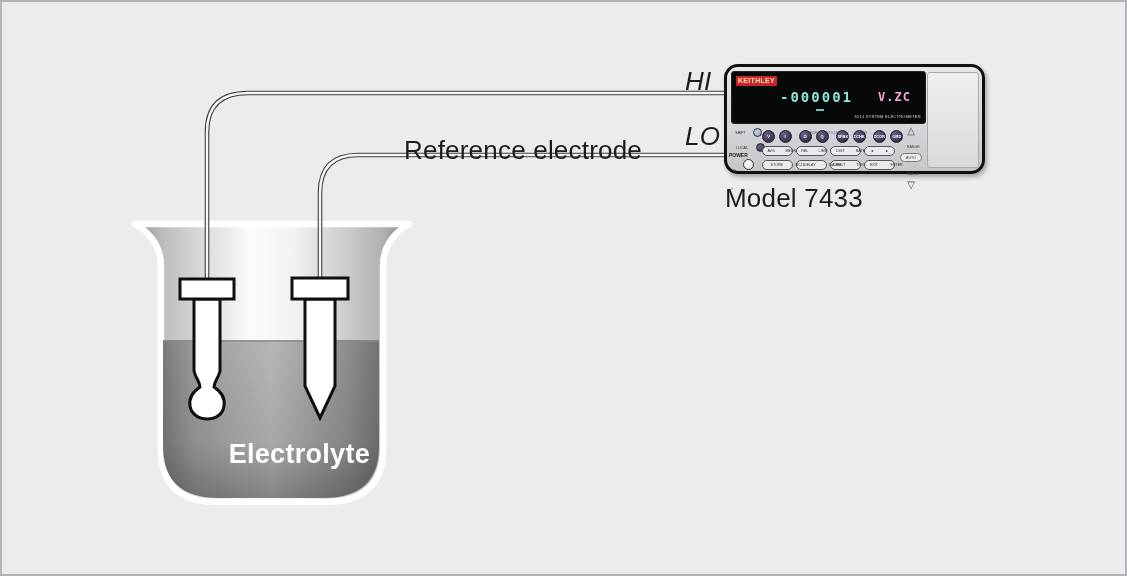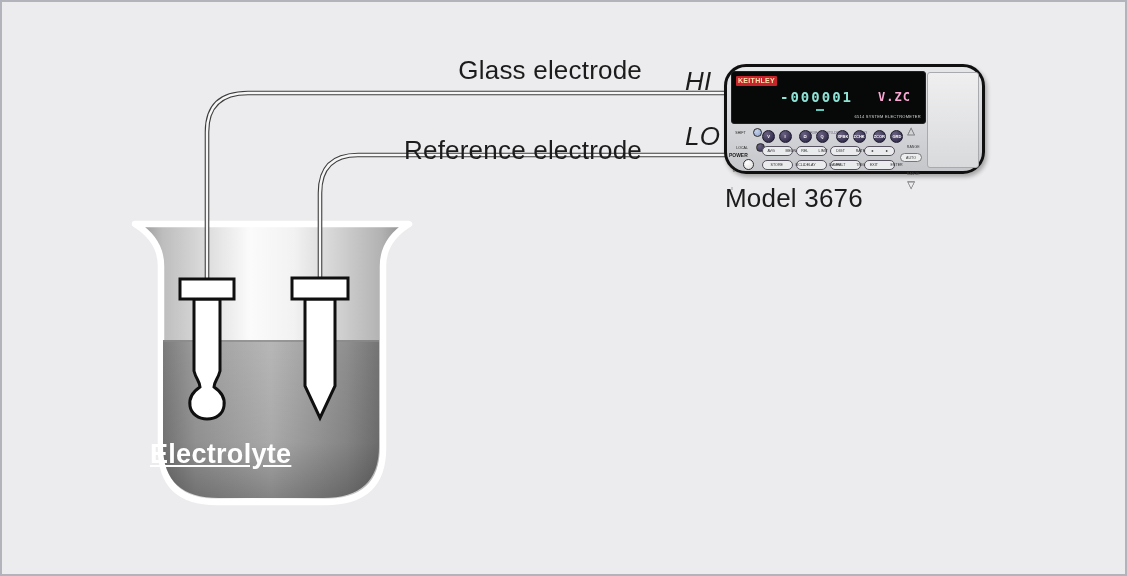--- a/index.html
+++ b/index.html
@@ -8,30 +8,29 @@
     box-sizing:border-box; border:2px solid #b2b3bb; background:#ececee;
     font-family:"Liberation Sans",sans-serif; color:#1c1c1c;
   }
   .abs{position:absolute;}
   svg{position:absolute; left:0; top:0;}
 
   
   .lbl{font-size:26px; line-height:30px; letter-spacing:0.2px;}
   .r{text-align:right;}
   .electrolyte{
-    font-size:27px; font-weight:bold; color:#ffffff; text-align:left;
+    font-size:27px; font-weight:bold; color:#ffffff; text-align:right;
     letter-spacing:0.3px;
-    text-decoration:underline;
   }
 
   
   .device{
     left:722px; top:62px; width:261px; height:110px; box-sizing:border-box;
     background:linear-gradient(180deg,#e6e7e9 0%,#d6d7da 55%,#c6c7ca 100%);
-    border:3px solid #101010; border-radius:22px;
+    border:3px solid #101010; border-radius:14px;
     box-shadow:2px 3px 4px rgba(0,0,0,0.3);
   }
   .display{
     left:4px; top:4px; width:195px; height:53px; box-sizing:border-box;
     background:#070909; border-radius:3px; border:1px solid #222;
   }
   .brand{
     left:4px; top:4px; background:#c8242b; color:#ffe3ae;
     font-size:7px; font-weight:bold; line-height:8px; padding:1px 2px;
     letter-spacing:0.3px; border-radius:1px;
@@ -143,21 +142,20 @@
 
     <path d="M 192,297 L 192,369 C 194,377 198,380 198,385 C 189,391 187,398 188,404 C 189,412 197,417 205,417 C 214,417 221,412 222,404 C 223,398 221,391 212,385 C 212,380 216,377 218,369 L 218,297 Z" fill="#ffffff" stroke="#0f0f0f" stroke-width="3"></path>
     <rect x="178" y="277" width="54" height="20" fill="#ffffff" stroke="#0f0f0f" stroke-width="3"></rect>
 
     <path d="M 303,297 L 303,384 L 318,416 L 333,384 L 333,297 Z" fill="#ffffff" stroke="#0f0f0f" stroke-width="3"></path>
     <rect x="290" y="276" width="56" height="21" fill="#ffffff" stroke="#0f0f0f" stroke-width="3"></rect>
   </svg>
 
   <div class="abs electrolyte" style="left:148px; top:437px; width:220px;">Electrolyte</div>
 
-  <div class="abs lbl r" style="left:420px; top:53px; width:220px;">Glass electrode</div>
   <div class="abs lbl" style="left:683px; top:64px; width:40px;font-style:italic;">HI</div>
   <div class="abs lbl r" style="left:360px; top:133px; width:280px;">Reference electrode</div>
   <div class="abs lbl" style="left:683px; top:119px; width:40px;font-style:italic;">LO</div>
 
   <div class="abs device">
 
     <div class="abs display">
       <div class="abs brand">KEITHLEY</div>
       <div class="abs reading">-000001</div>
       <div class="abs annun">V.ZC</div>
@@ -260,16 +258,16 @@
         <span class="micro">AUTO</span>
       </div>
       <span class="rangetxt"><span class="micro">RANGE</span></span>
       <span class="tri">▽</span>
     </div>
 
     <div class="abs blankpanel"></div>
   </div>
 
   <div class="abs lbl" style="left:723px; top:181px; width:260px;">
-    <div>Model 3676</div>
+    <div>Model 7433</div>
   </div>
 
 </div>
 
 </body></html>

